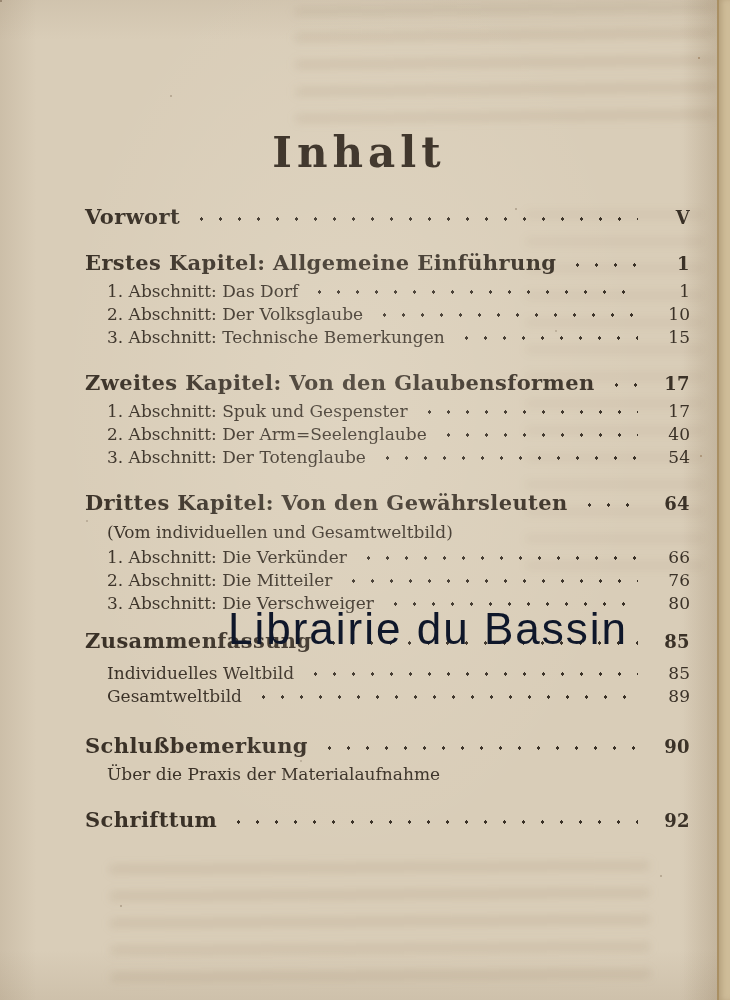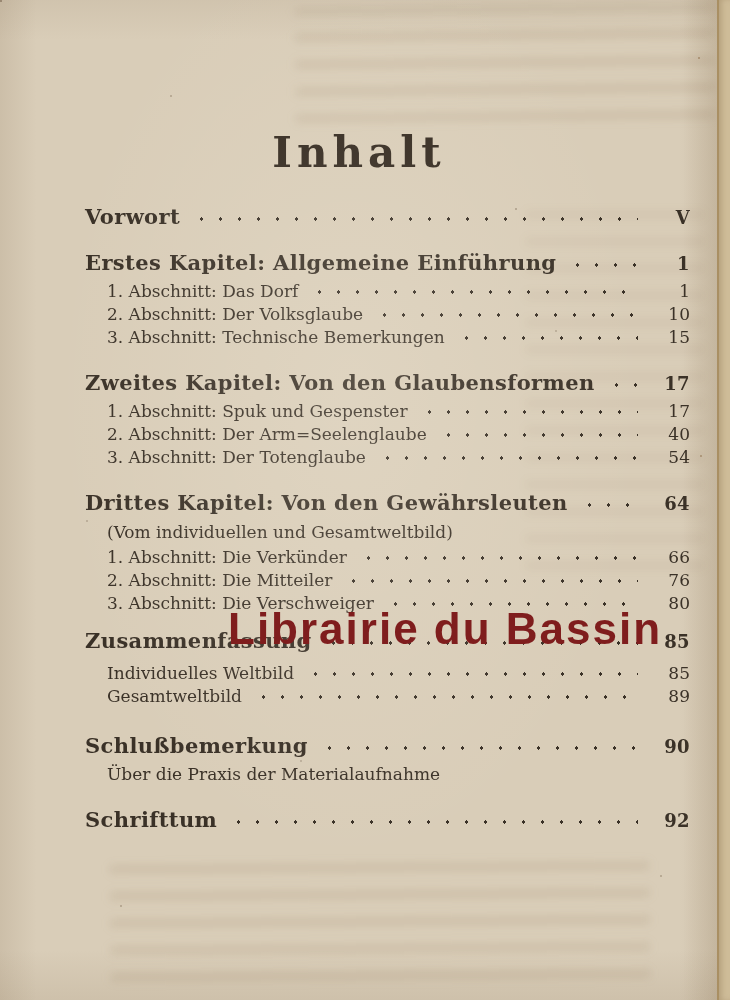--- a/index.html
+++ b/index.html
@@ -203,17 +203,17 @@
   </div>
 
   <div class="row c g20">
     <span class="label">Schrifttum</span>
     <span class="dots"></span>
     <span class="page">92</span>
   </div>
 
 </div>
 
-<div class="watermark" style="color: #7f1d1d; font-weight: bold;">Librairie du Bassin</div>
+<div class="watermark" style="color: #0f172a;">Librairie du Bassin</div>
 
 <div class="edge-shade"></div>
 <div class="page-edge"></div>
 <div class="vignette"></div>
 
 </body></html>

